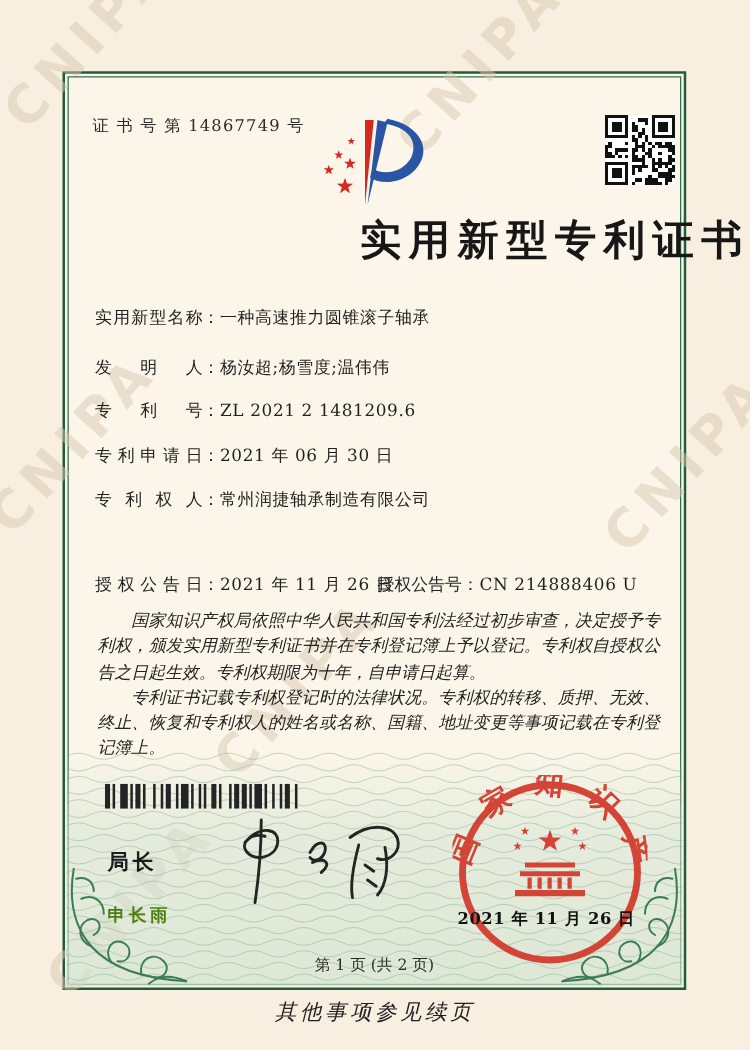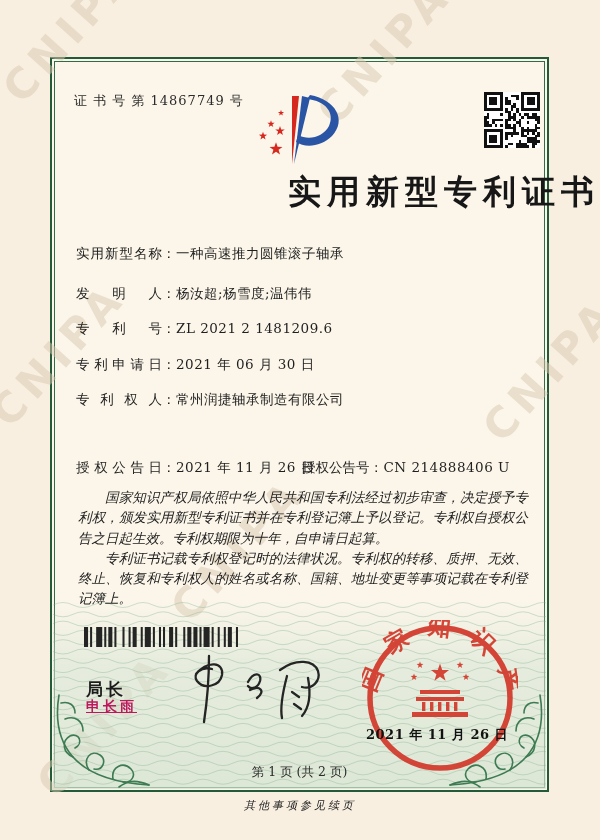--- a/index.html
+++ b/index.html
@@ -24,28 +24,28 @@
   .flabel{display:inline-block;width:86px;text-align:justify;text-align-last:justify;vertical-align:top;}
   .fcolon{display:inline-block;width:14px;}
   .fval{letter-spacing:.5px;}
   .fpair2{position:absolute;left:226px;top:0;}
   .body-text{position:absolute;left:78px;top:487px;width:450px;font-size:13.5px;line-height:1.5;
              font-style:italic;text-align:justify;color:#222;}
   .body-text p{margin:0;text-indent:2em;}
   .barcode{position:absolute;left:84px;top:627px;}
   .sig-title{position:absolute;left:86px;top:678px;font-family:"DejaVu Sans","Liberation Sans",sans-serif;
              font-weight:bold;font-size:17px;letter-spacing:3px;color:#1c1c1c;}
-  .sig-name{position:absolute;left:86px;top:698px;font-family:"DejaVu Sans","Liberation Sans",sans-serif;
-             font-weight:bold;font-size:14px;letter-spacing:3px;color:#be185d;text-decoration:underline;}
+  .sig-name{position:absolute;left:86px;top:724px;font-family:"DejaVu Sans","Liberation Sans",sans-serif;
+             font-weight:bold;font-size:14px;letter-spacing:3px;color:#4d7c0f;}
   .sig-script{position:absolute;left:168px;top:650px;}
   .seal{position:absolute;left:362px;top:620px;z-index:5;mix-blend-mode:multiply;opacity:.93;}
   .seal-date{position:absolute;left:366px;top:726px;z-index:6;font-size:13px;font-weight:600;
              letter-spacing:.5px;color:#111;}
   .page-info{position:absolute;left:50px;top:764px;width:499px;text-align:center;font-size:12.5px;color:#2b2b2b;z-index:4;}
-  .cont-note{position:absolute;left:0;top:798px;width:600px;text-align:center;font-size:11px;
+  .cont-note{position:absolute;left:0;top:798px;width:600px;text-align:center;font-size:17px;
              font-style:italic;letter-spacing:3px;color:#222;}
 </style>
 </head>
 <body>
 
 <div class="page">
 
   <div class="wm" style="left:-18px;top:6px;">CNIPA</div>
   <div class="wm" style="left:296px;top:28px;">CNIPA</div>
   <div class="wm" style="left:-30px;top:330px;">CNIPA</div>

